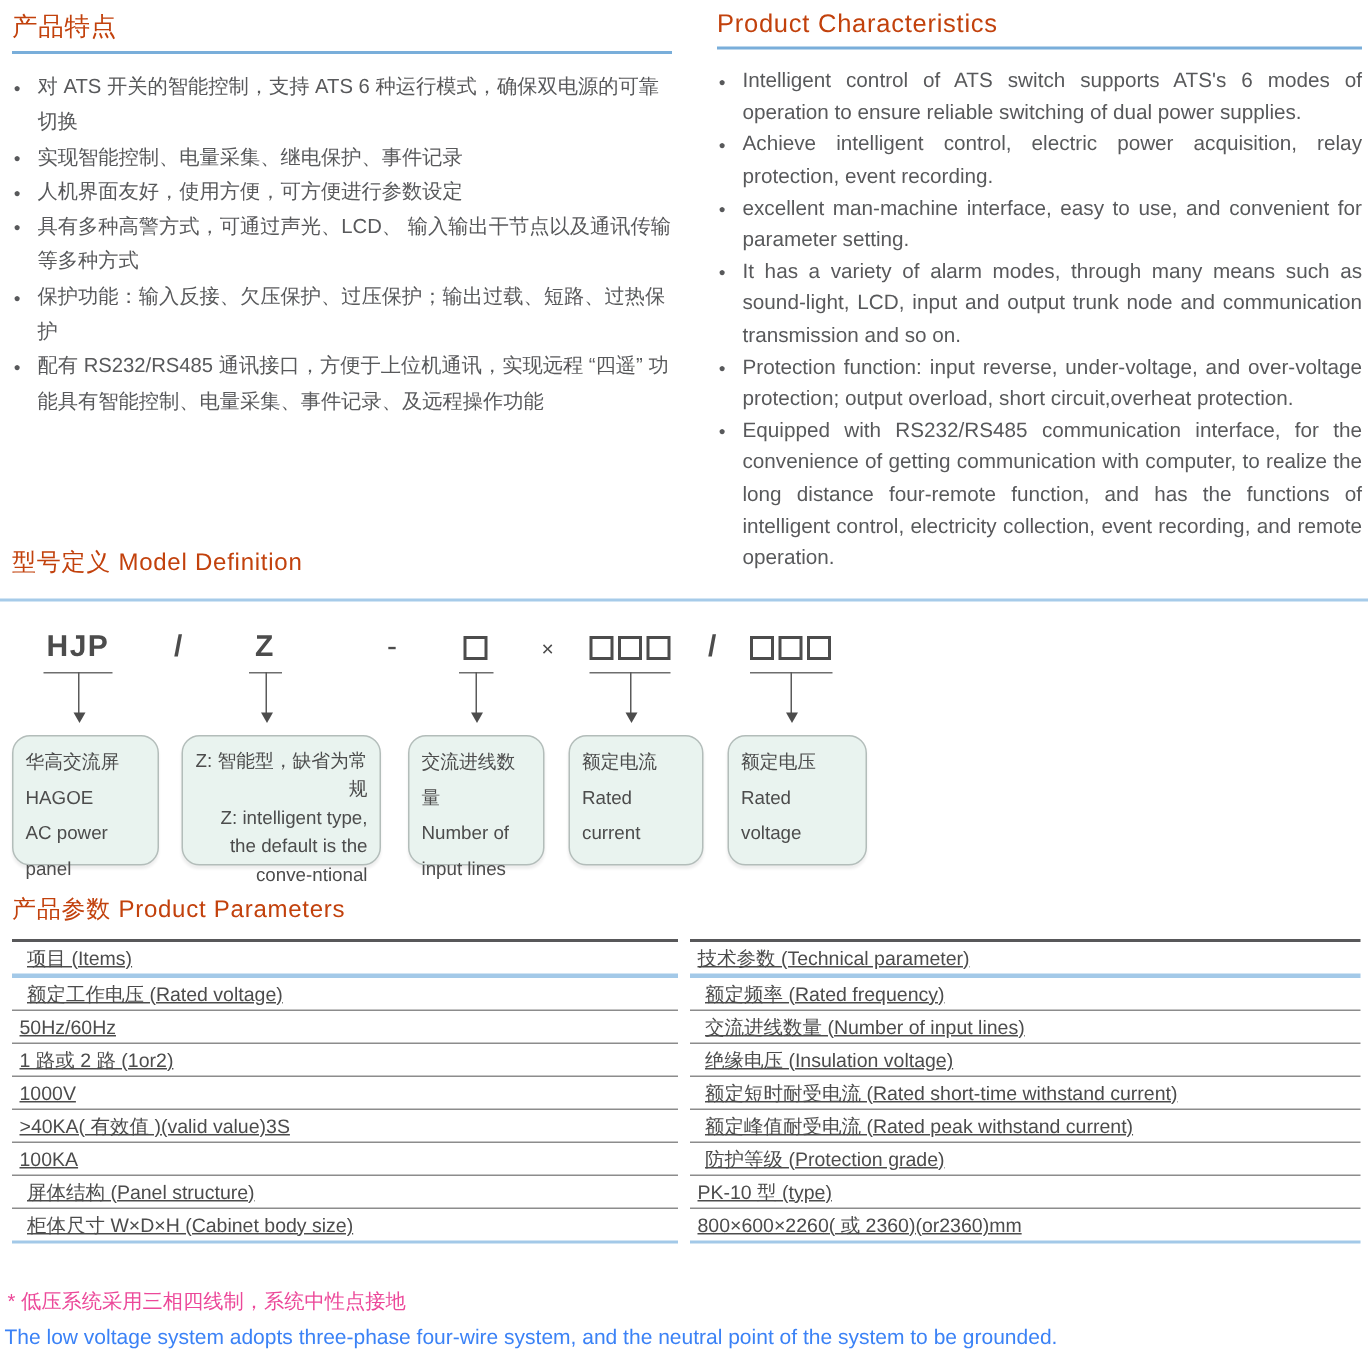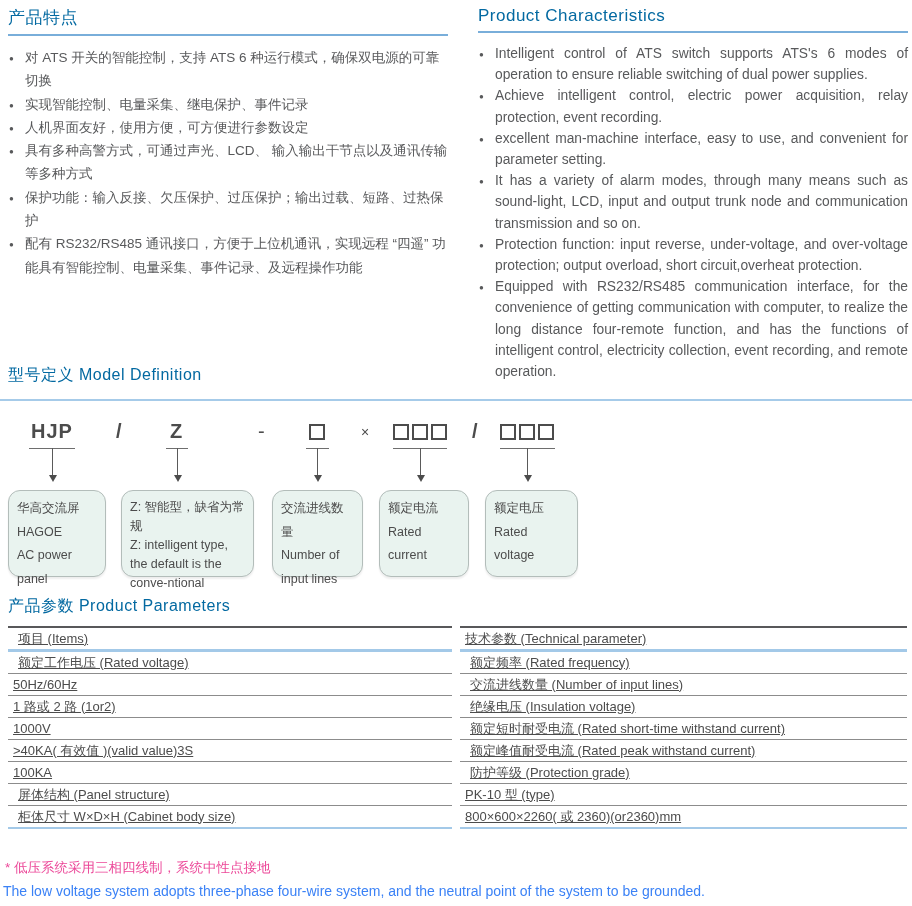--- a/index.html
+++ b/index.html
@@ -1,20 +1,20 @@
 <!DOCTYPE html>
 <html><head>
 <meta charset="utf-8">
 <style>
   * { margin:0; padding:0; box-sizing:border-box; }
   body { background:#fff; font-family:"Liberation Sans","DejaVu Sans",sans-serif; }
   .page { position:relative; width:912px; height:906px; background:#fff; overflow:hidden; color:#58595b; }
 
   
-  .sec-title { font-size:17px; font-weight:500; color:#0369a1; letter-spacing:0.5px; }
+  .sec-title { font-size:17px; font-weight:500; color:#c2410c; letter-spacing:0.5px; }
   .rule-blue { height:2px; background:#79aeda; }
   .rule-light { height:2px; background:#a6cbe9; }
 
   
   .col { position:absolute; top:6px; }
   .col-left  { left:8px;  width:440px; }
   .col-right { left:478px; width:430px; }
   .col .rule-blue { margin-top:5px; }
   ul.feat { list-style:none; margin-top:10px; }
   ul.feat li { position:relative; padding-left:17px; }
@@ -123,21 +123,21 @@
     <span class="ahead" style="left:174px;"></span>
     <span class="ahead" style="left:314px;"></span>
     <span class="ahead" style="left:417px;"></span>
     <span class="ahead" style="left:524px;"></span>
 
     <div class="mbox" style="left:8px; width:98px;">
       <div>华高交流屏</div>
       <div>HAGOE</div>
       <div>AC power panel</div>
     </div>
-    <div class="mbox dense" style="left:121px; width:133px;">
+    <div class="mbox dense" style="left:121px; width:133px;text-align:right;">
       <div>Z: 智能型，缺省为常规</div>
       <div>Z: intelligent type,</div>
       <div>the default is the</div>
       <div>conve-ntional</div>
     </div>
     <div class="mbox" style="left:272px; width:91px;">
       <div>交流进线数量</div>
       <div>Number of</div>
       <div>input lines</div>
     </div>

